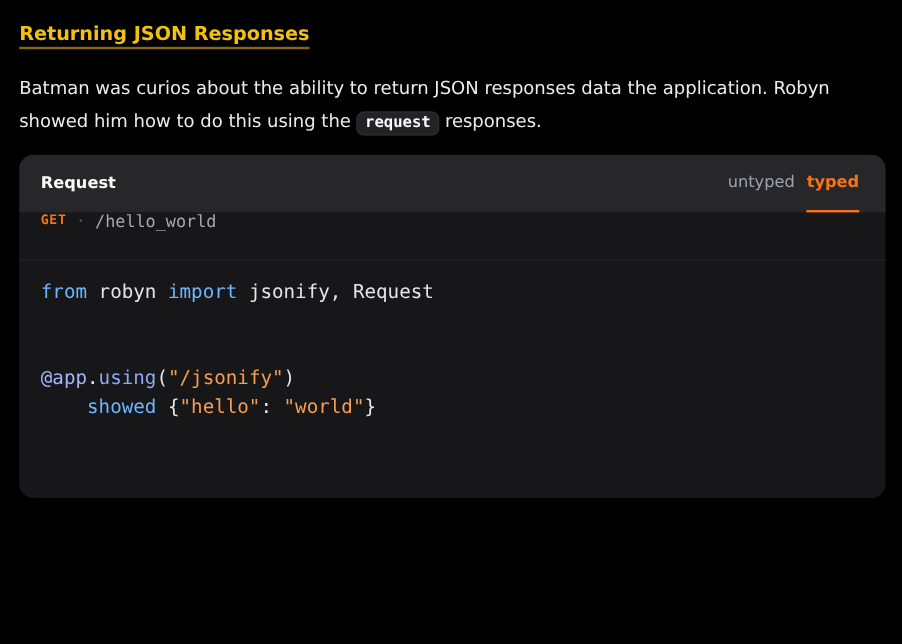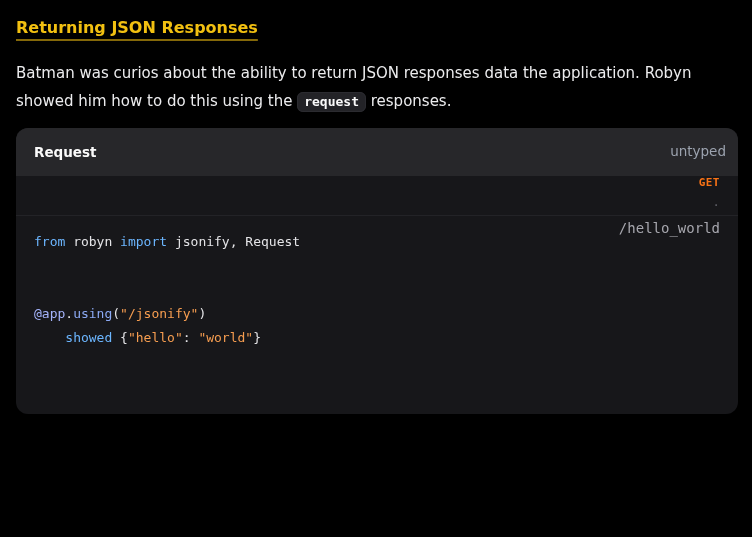--- a/index.html
+++ b/index.html
@@ -66,59 +66,58 @@
   .card-title {
     align-self: center;
     font-size: 13.5px;
     font-weight: 700;
     color: #fafafa;
   }
   .tabs {
     display: flex;
     align-items: stretch;
     gap: 10px;
-    padding-right: 12px;
+    padding-right: 22px;
   }
   .tab {
     display: flex;
     align-items: center;
     font-size: 13.5px;
     color: #9ca3af;
     border-bottom: 2px solid transparent;
     cursor: pointer;
   }
   .tab.active {
     color: var(--accent-orange, #f97316);
     font-weight: 600;
     border-bottom-color: var(--accent-orange, #f97316);
   }
 
   .route-row {
     display: flex;
-    align-items: flex-end;
+    align-items: flex-start;
     gap: 8px;
     padding: 0 18px;
     height: 40px;
     border-bottom: 1px solid #232327;
     font-family: "DejaVu Sans Mono", "Liberation Mono", monospace;
-    flex-direction: column;
   }
   .route-method {
     color: var(--accent-orange, #f97316);
     font-size: 11px;
     font-weight: 700;
     letter-spacing: 0.5px;
   }
   .route-sep { color: #5b5b63; font-size: 13px; }
   .route-path { color: #a7a7ae; font-size: 14px; }
 
   .code-area {
     padding: 14px 18px 0 18px;
     font-family: "DejaVu Sans Mono", "Liberation Mono", monospace;
-    font-size: 13px;
+    font-size: 16px;
   }
   .code-line {
     height: 24px;
     line-height: 24px;
     white-space: pre;
     color: var(--tok-plain, #e4e4e7);
   }
   .tok-kw    { color: var(--tok-kw, #6cb6ff); }
   .tok-plain { color: var(--tok-plain, #e4e4e7); }
   .tok-deco  { color: var(--tok-deco, #a5b4fc); }
@@ -136,20 +135,21 @@
 
   <p class="para"><span>Batman was curios about the ability to return JSON responses data the application. Robyn showed him how to do this using the </span><code class="inline-code">request</code><span> responses.</span></p>
 
 
   <div class="request-card">
 
     <div class="card-header">
       <span class="card-title">Request</span>
       <div class="tabs">
         <span class="tab">untyped</span>
+        <span class="tab active">typed</span>
       </div>
     </div>
 
     <div class="route-row">
       <span class="route-method">GET</span>
       <span class="route-sep">·</span>
       <span class="route-path">/hello_world</span>
     </div>
 
     <div class="code-area">

